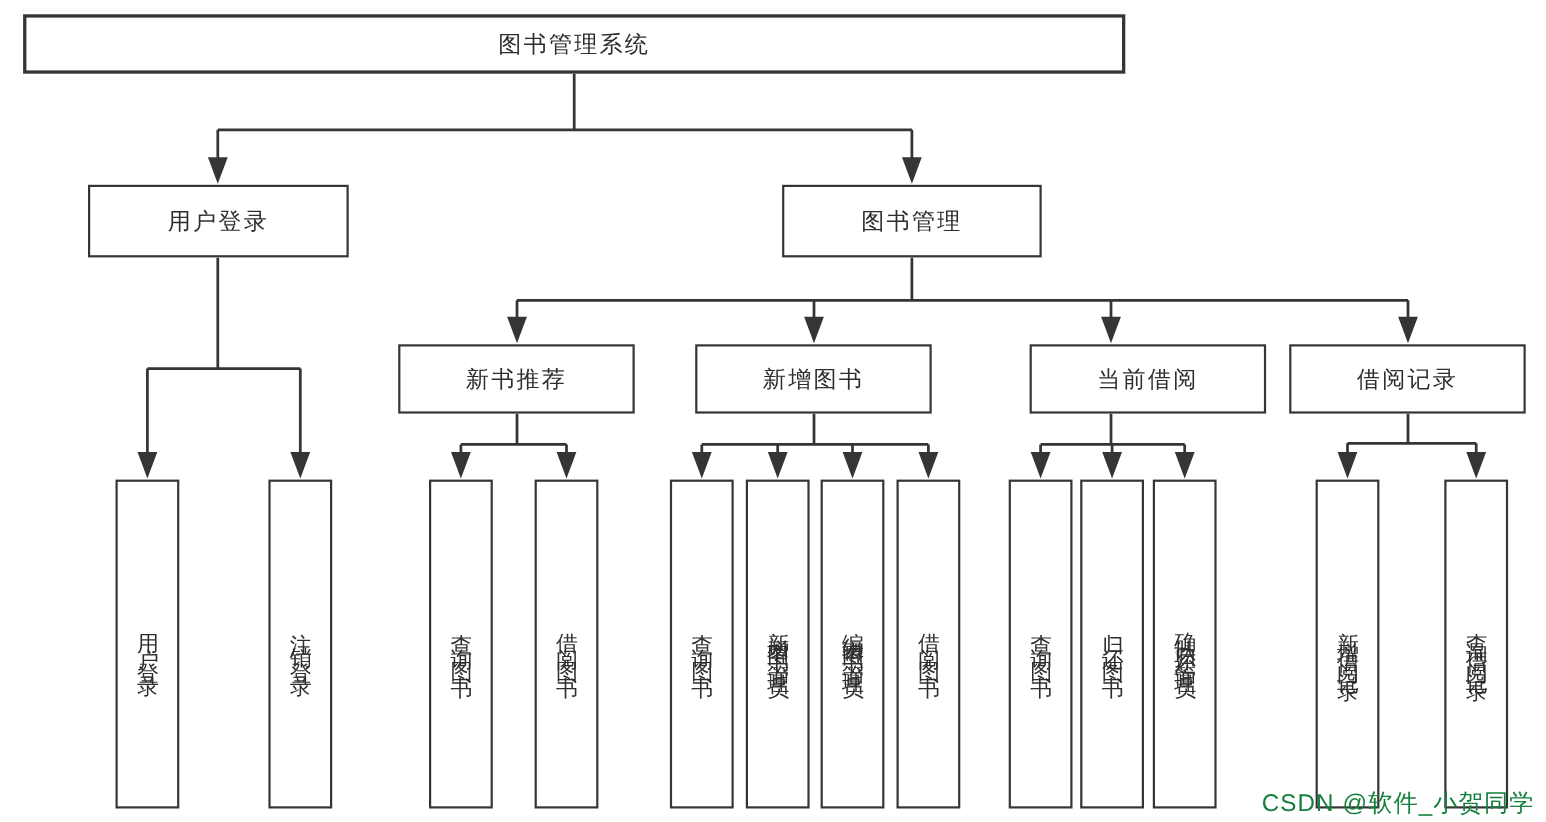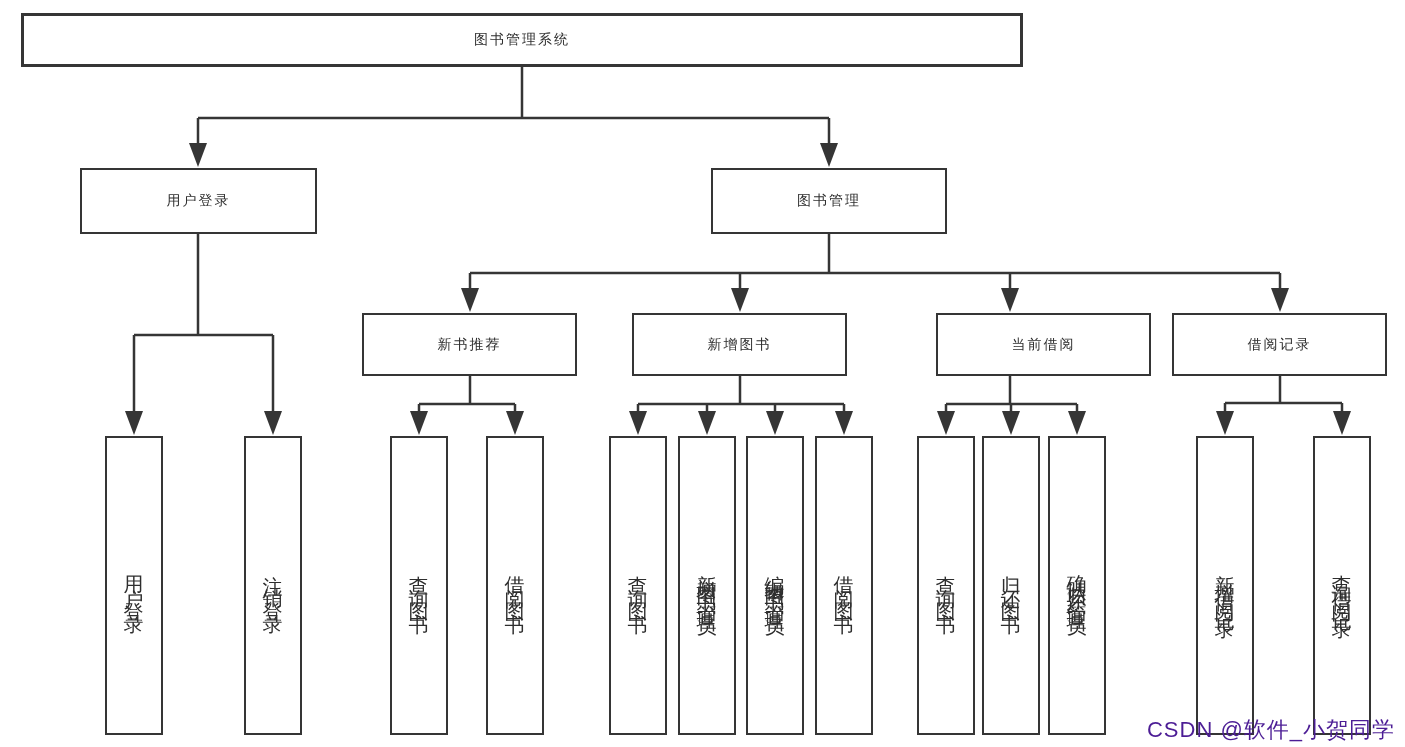--- a/index.html
+++ b/index.html
@@ -21,37 +21,37 @@
   }
   .node {
     position: absolute;
     background: #ffffff;
     border: 2px solid #353535;
     color: #2e2e2e;
     display: flex;
     align-items: center;
     justify-content: center;
   }
-  .hbox { font-size: 14px; letter-spacing: 2px; }
+  .hbox { font-size: 21px; letter-spacing: 2px; }
   .root-box { border-width: 3px; }
   .vbox span {
     writing-mode: vertical-rl;
     text-orientation: mixed;
     font-size: 20px;
     line-height: 1;
     white-space: nowrap;
   }
   .sp-wide span   { letter-spacing: 13px; }
   .sp-mid span    { letter-spacing: 9px;  }
   .sp-narrow span { letter-spacing: 6px;  }
   .watermark {
     position: absolute;
     right: 10px; bottom: 2px;
     font-size: 22px;
-    color: #4c1d95;
+    color: #15803d;
     letter-spacing: 1px;
     white-space: nowrap;
   }
 </style>
 </head>
 <body>
 
 <div class="canvas">
 
   <svg class="connectors" viewBox="0 0 1405 747" xmlns="http://www.w3.org/2000/svg">

